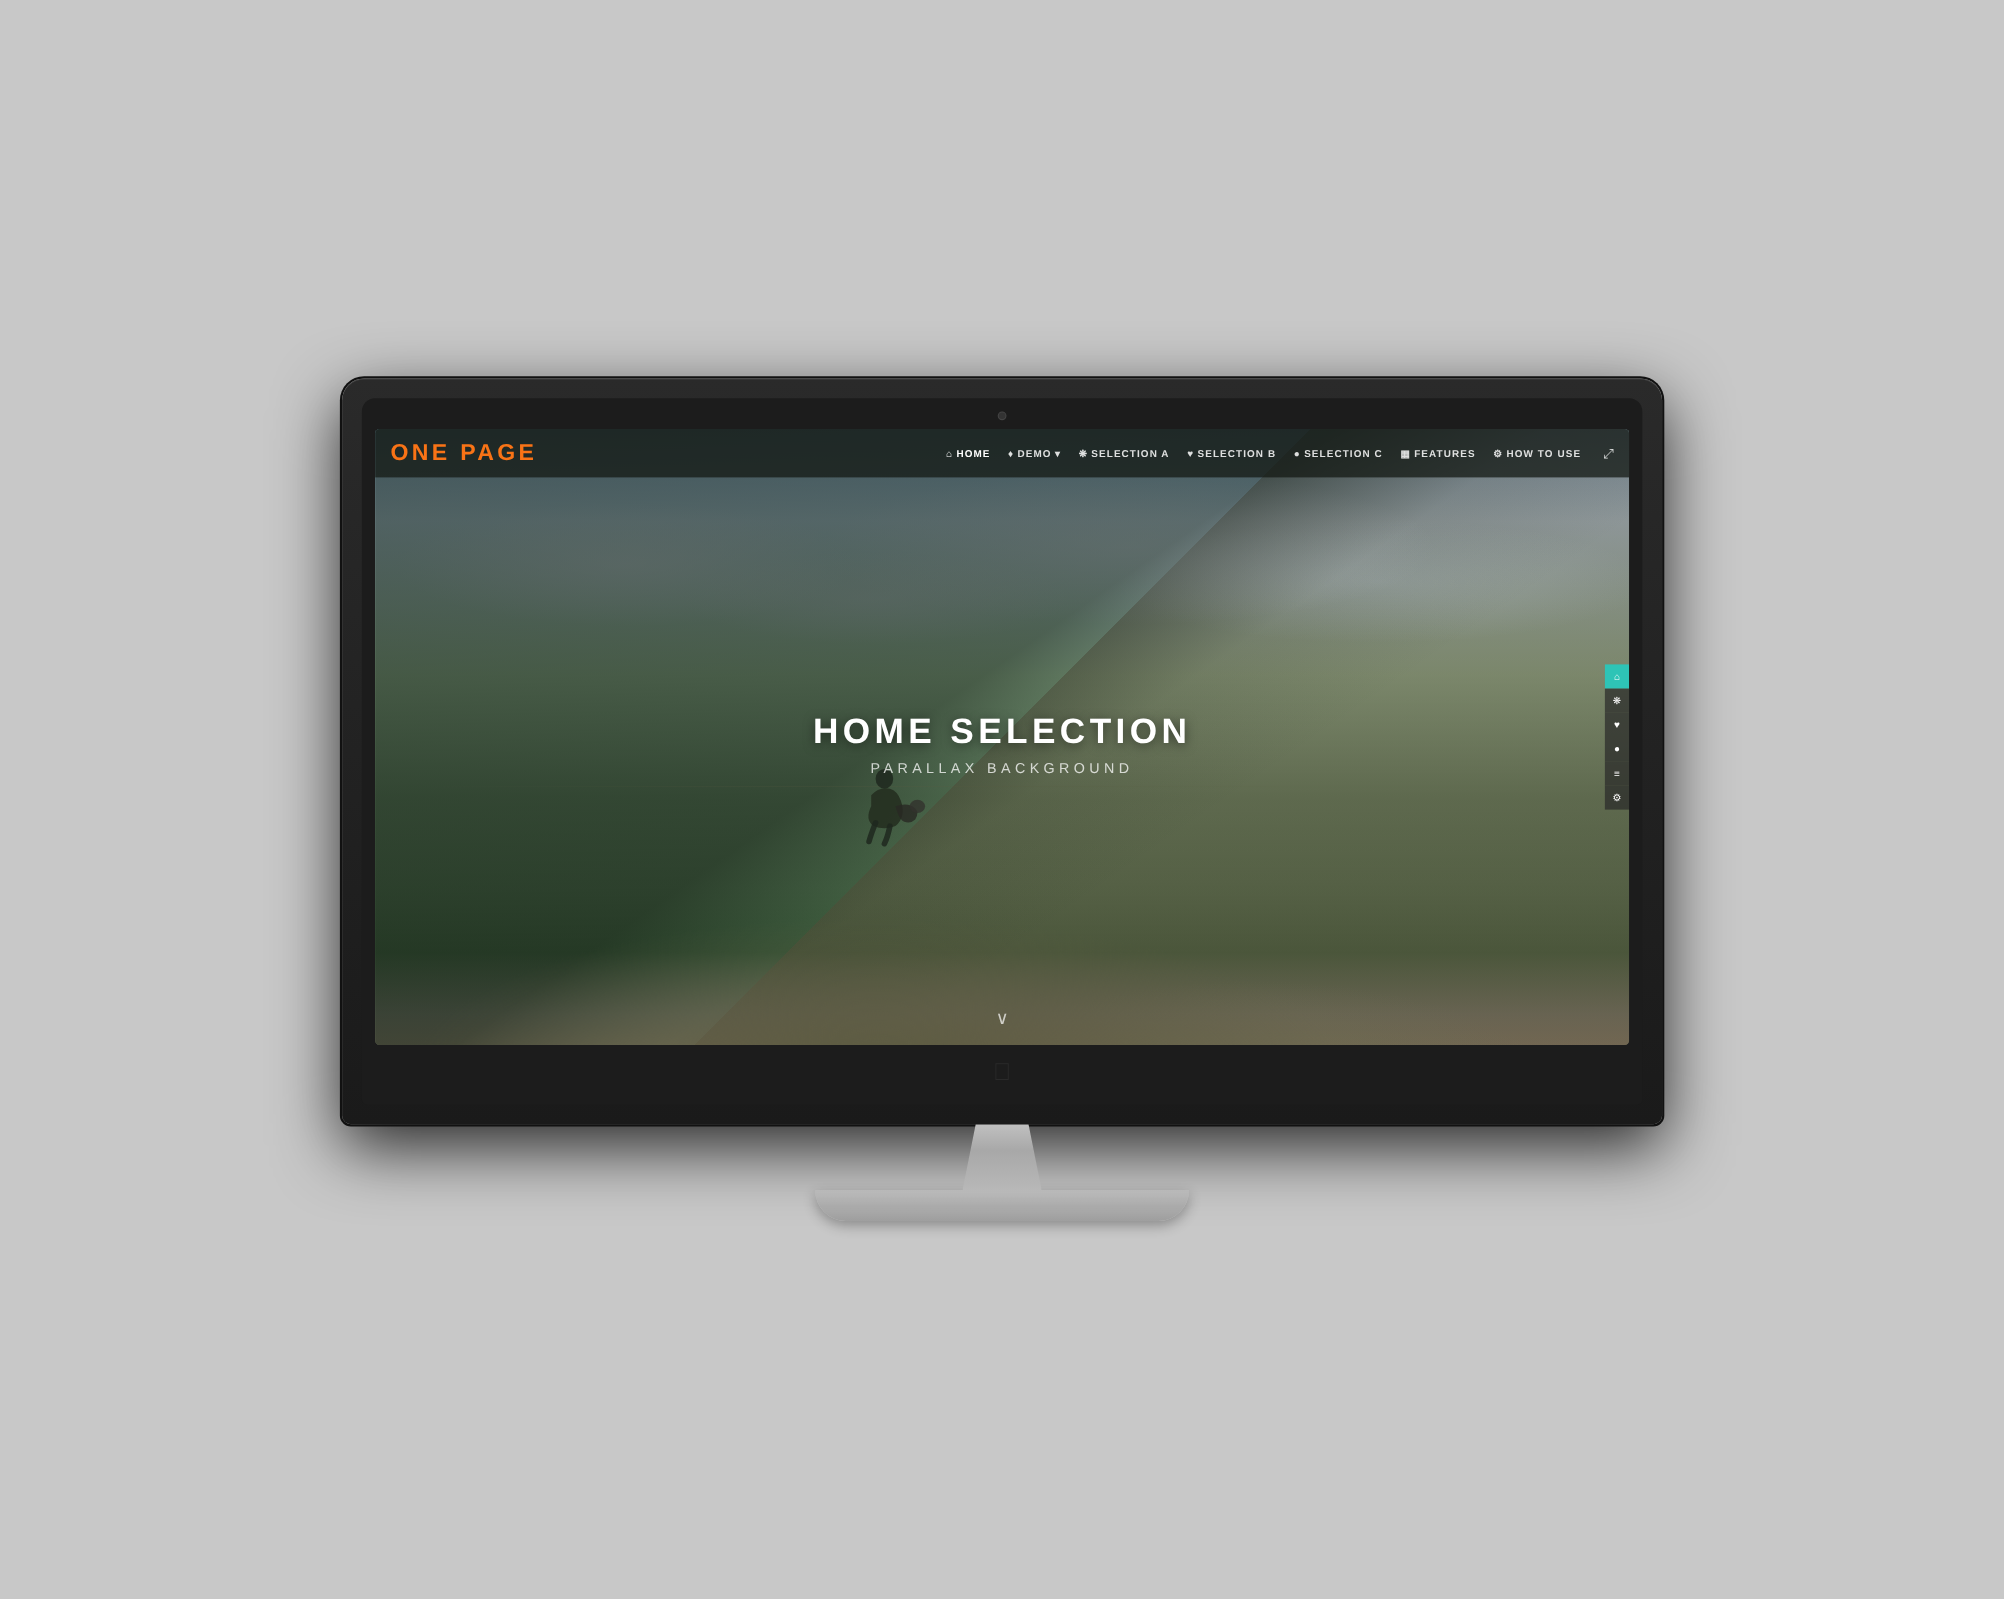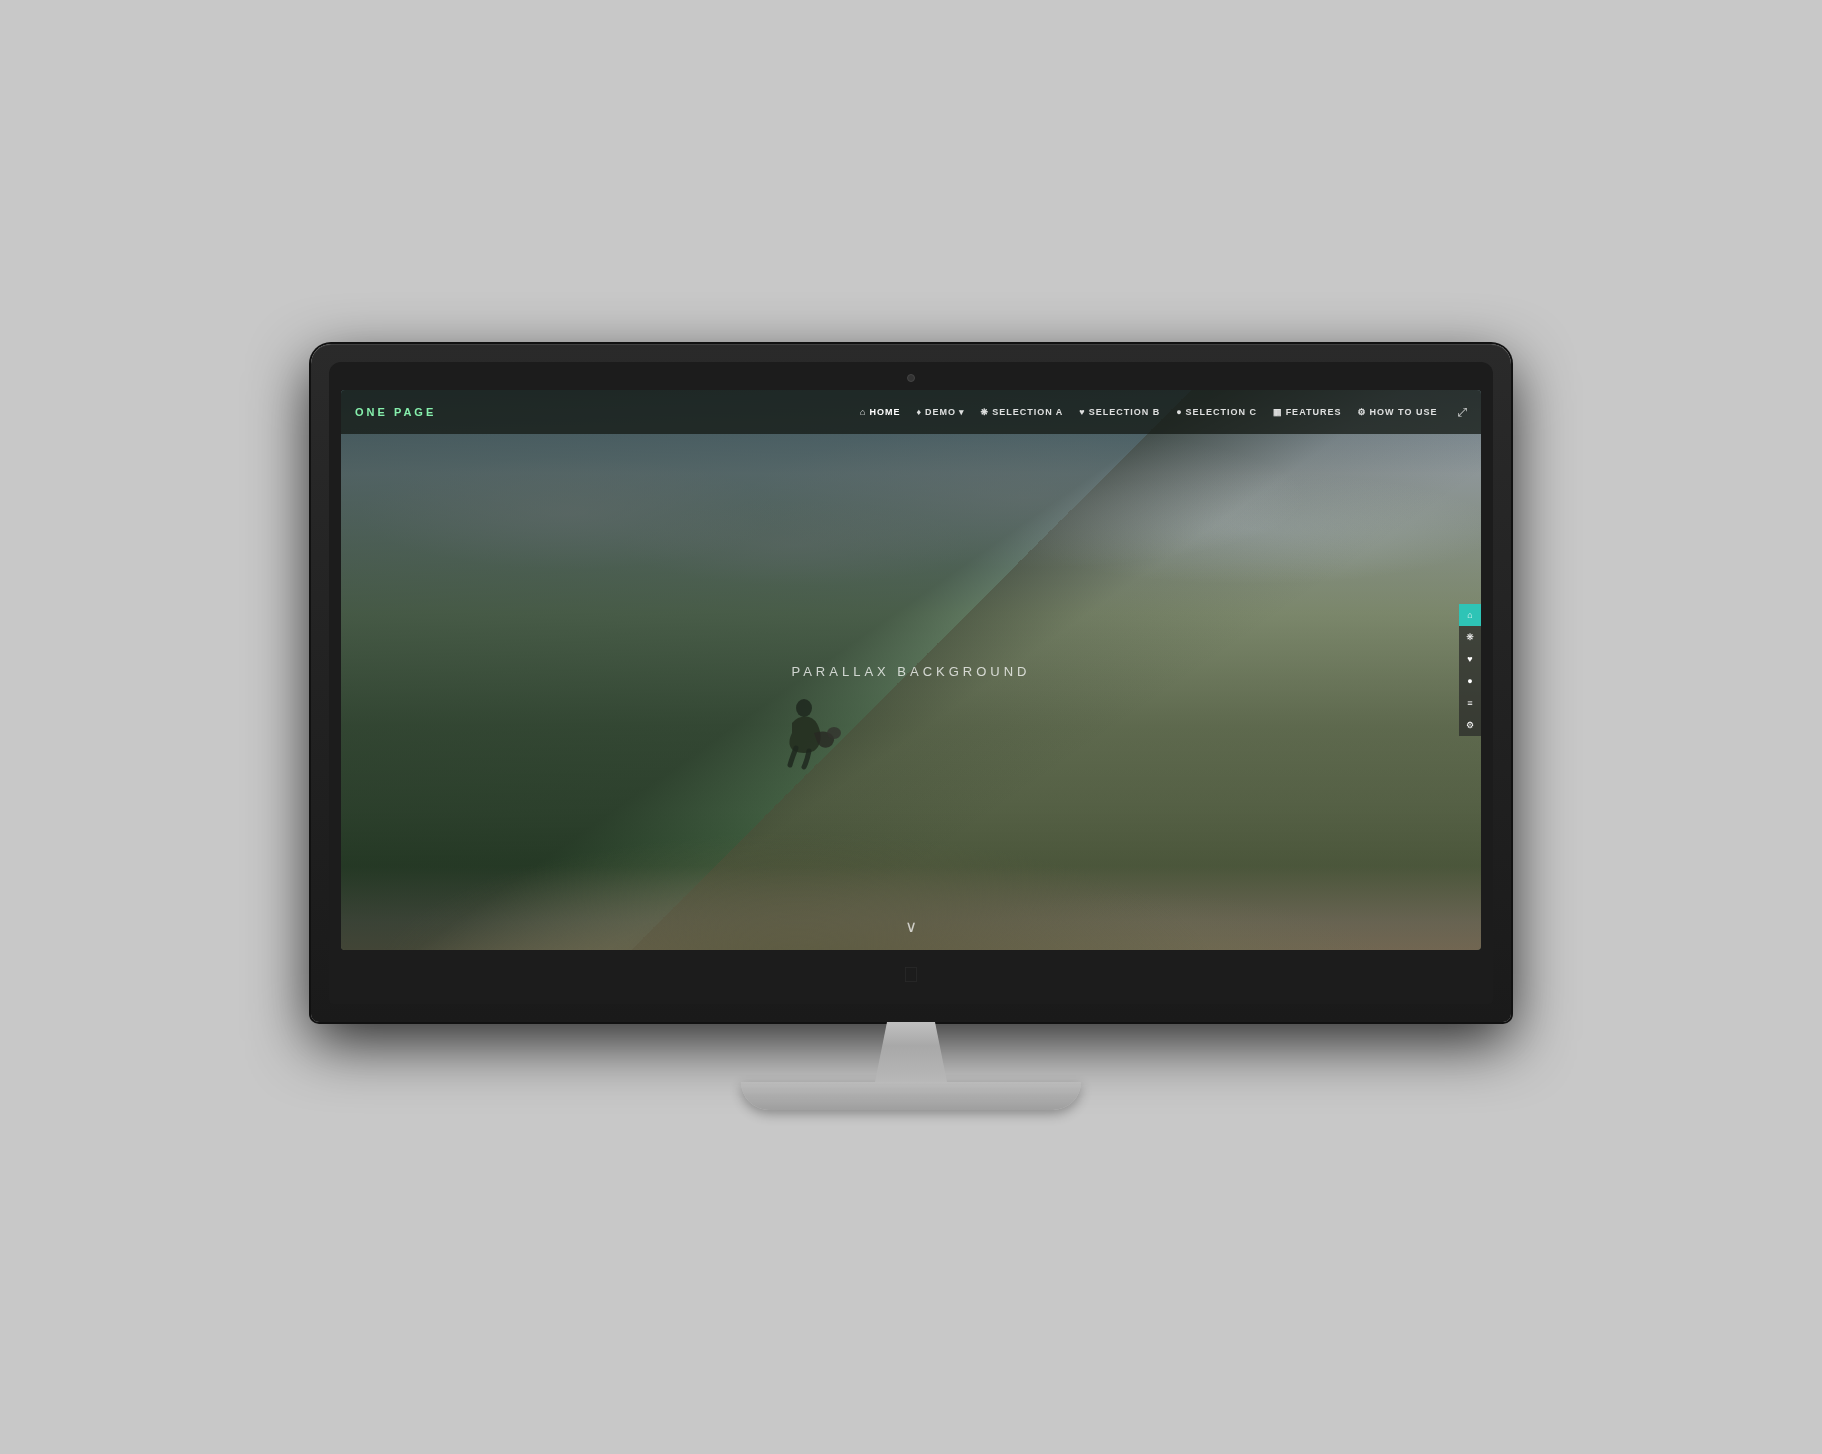--- a/index.html
+++ b/index.html
@@ -108,22 +108,22 @@
       right: 0;
       height: 44px;
       background: rgba(20,25,20,0.75);
       display: flex;
       align-items: center;
       padding: 0 14px;
       z-index: 10;
     }
 
     .nav-brand {
-      color: #86efac;
-      font-size: 11px;
+      color: #f97316;
+      font-size: 21px;
       font-weight: 700;
       letter-spacing: 3px;
       text-transform: uppercase;
       margin-right: auto;
     }
 
     .nav-links {
       display: flex;
       align-items: center;
       gap: 16px;
@@ -332,20 +332,21 @@
             </div>
             <div class="nav-link">
               <span class="nav-icon">⚙</span>
               <span>HOW TO USE</span>
             </div>
             <span class="nav-expand">⤢</span>
           </div>
         </nav>
 
         <div class="hero-content">
+          <h1 class="hero-title">HOME SELECTION</h1>
           <p class="hero-subtitle">PARALLAX BACKGROUND</p>
         </div>
 
         <div class="scroll-chevron">∨</div>
 
         <div class="side-nav">
           <div class="side-nav-item active">
             <span class="icon-small">⌂</span>
           </div>
           <div class="side-nav-item">

